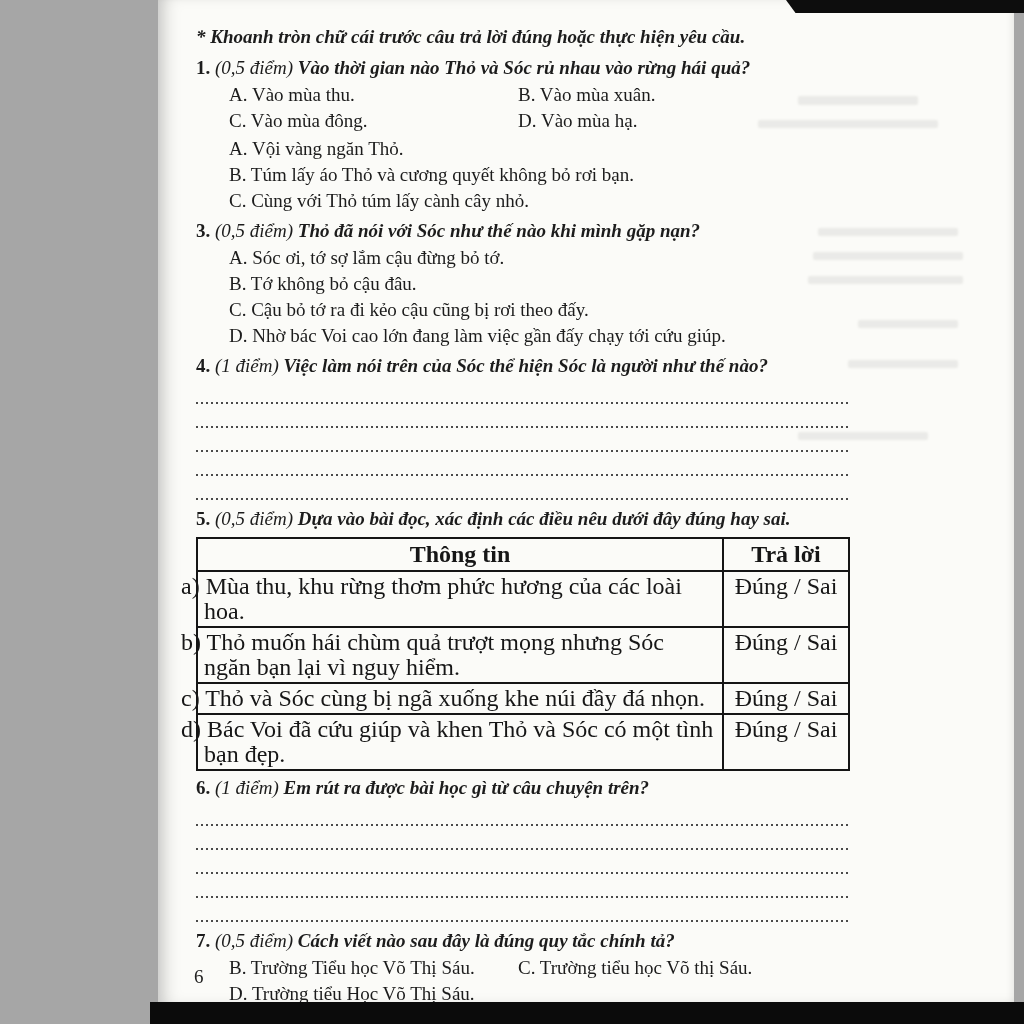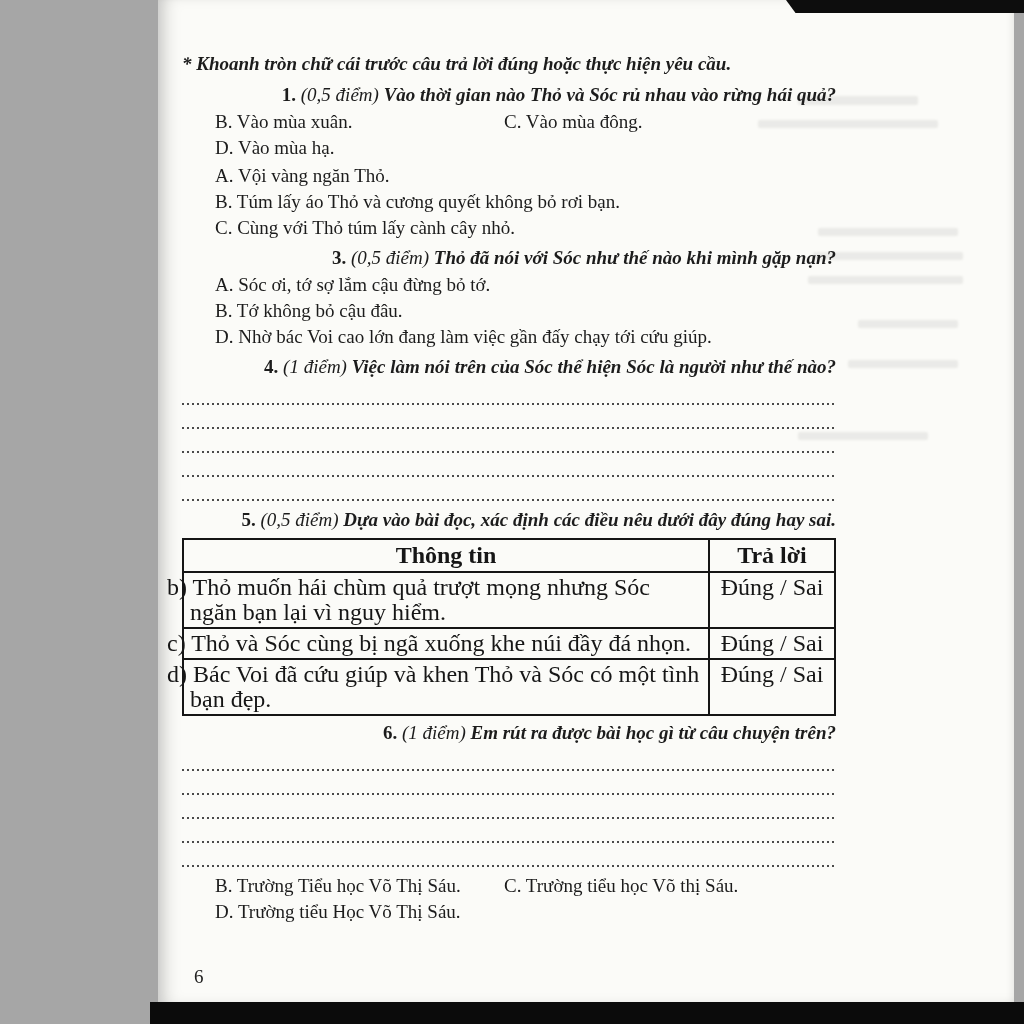--- a/index.html
+++ b/index.html
@@ -30,34 +30,33 @@
     top: 0; right: 0; width: 238px; height: 13px;
     background: #0d0d0d;
     clip-path: polygon(0 0, 100% 0, 100% 100%, 4% 100%);
   }
 
   
   .bleed { position: absolute; background: rgba(120,120,120,0.13); filter: blur(1px); border-radius: 2px; }
 
   .content {
     position: absolute;
-    left: 24px; top: 24px; width: 654px;
+    left: 38px; top: 24px; width: 654px;
     color: #1c1c1c;
     font-size: 19px;
     line-height: 25px;
-    margin-top: 27px;
   }
 
   .instruction {
     font-weight: 700;
     font-style: italic;
     margin: 0 0 6px 0;
   }
 
-  .qhead { margin: 4px 0 2px 0; text-align: right; }
+  .qhead { margin: 4px 0 2px 0; }
   .qnum { font-weight: 700; }
   .qpoints { font-style: italic; }
   .qtext { font-weight: 700; font-style: italic; }
 
   .options { margin-left: 33px; margin-bottom: 2px; }
   .options.two-col {
     display: grid;
     grid-template-columns: 289px 1fr;
   }
   .option { line-height: 26px; }
@@ -113,39 +112,41 @@
     <div class="content">
 
       <p class="instruction">* Khoanh tròn chữ cái trước câu trả lời đúng hoặc thực hiện yêu cầu.</p>
 
       <p class="qhead">
         <span class="qnum">1.</span>
         <span class="qpoints">(0,5 điểm)</span>
         <span class="qtext">Vào thời gian nào Thỏ và Sóc rủ nhau vào rừng hái quả?</span>
       </p>
       <div class="options two-col">
+        <div class="option"><span>A.</span> <span>Vào mùa thu.</span></div>
         <div class="option"><span>B.</span> <span>Vào mùa xuân.</span></div>
         <div class="option"><span>C.</span> <span>Vào mùa đông.</span></div>
         <div class="option"><span>D.</span> <span>Vào mùa hạ.</span></div>
       </div>
 
       <div class="options">
         <div class="option"><span>A.</span> <span>Vội vàng ngăn Thỏ.</span></div>
         <div class="option"><span>B.</span> <span>Túm lấy áo Thỏ và cương quyết không bỏ rơi bạn.</span></div>
         <div class="option"><span>C.</span> <span>Cùng với Thỏ túm lấy cành cây nhỏ.</span></div>
       </div>
 
       <p class="qhead">
         <span class="qnum">3.</span>
         <span class="qpoints">(0,5 điểm)</span>
         <span class="qtext">Thỏ đã nói với Sóc như thế nào khi mình gặp nạn?</span>
       </p>
       <div class="options">
         <div class="option"><span>A.</span> <span>Sóc ơi, tớ sợ lắm cậu đừng bỏ tớ.</span></div>
         <div class="option"><span>B.</span> <span>Tớ không bỏ cậu đâu.</span></div>
+        <div class="option"><span>C.</span> <span>Cậu bỏ tớ ra đi kẻo cậu cũng bị rơi theo đấy.</span></div>
         <div class="option"><span>D.</span> <span>Nhờ bác Voi cao lớn đang làm việc gần đấy chạy tới cứu giúp.</span></div>
       </div>
 
       <p class="qhead">
         <span class="qnum">4.</span>
         <span class="qpoints">(1 điểm)</span>
         <span class="qtext">Việc làm nói trên của Sóc thể hiện Sóc là người như thế nào?</span>
       </p>
       <div class="answer-lines">
         <div class="dotted-line"></div>
@@ -162,20 +163,24 @@
       </p>
       <table class="tf-table">
         <thead>
           <tr>
             <th>Thông tin</th>
             <th>Trả lời</th>
           </tr>
         </thead>
         <tbody>
           <tr>
+            <td class="cell-info">a) Mùa thu, khu rừng thơm phức hương của các loài hoa.</td>
+            <td class="cell-ans">Đúng / Sai</td>
+          </tr>
+          <tr>
             <td class="cell-info">b) Thỏ muốn hái chùm quả trượt mọng nhưng Sóc ngăn bạn lại vì nguy hiểm.</td>
             <td class="cell-ans">Đúng / Sai</td>
           </tr>
           <tr>
             <td class="cell-info">c) Thỏ và Sóc cùng bị ngã xuống khe núi đầy đá nhọn.</td>
             <td class="cell-ans">Đúng / Sai</td>
           </tr>
           <tr>
             <td class="cell-info">d) Bác Voi đã cứu giúp và khen Thỏ và Sóc có một tình bạn đẹp.</td>
             <td class="cell-ans">Đúng / Sai</td>
@@ -189,20 +194,25 @@
         <span class="qtext">Em rút ra được bài học gì từ câu chuyện trên?</span>
       </p>
       <div class="answer-lines">
         <div class="dotted-line"></div>
         <div class="dotted-line"></div>
         <div class="dotted-line"></div>
         <div class="dotted-line"></div>
         <div class="dotted-line"></div>
       </div>
 
+      <p class="qhead">
+        <span class="qnum">7.</span>
+        <span class="qpoints">(0,5 điểm)</span>
+        <span class="qtext">Cách viết nào sau đây là đúng quy tắc chính tả?</span>
+      </p>
       <div class="options two-col">
         <div class="option"><span>B.</span> <span>Trường Tiểu học Võ Thị Sáu.</span></div>
         <div class="option"><span>C.</span> <span>Trường tiểu học Võ thị Sáu.</span></div>
         <div class="option"><span>D.</span> <span>Trường tiểu Học Võ Thị Sáu.</span></div>
       </div>
 
     </div>
 
     <div class="page-number">6</div>
   </div>

